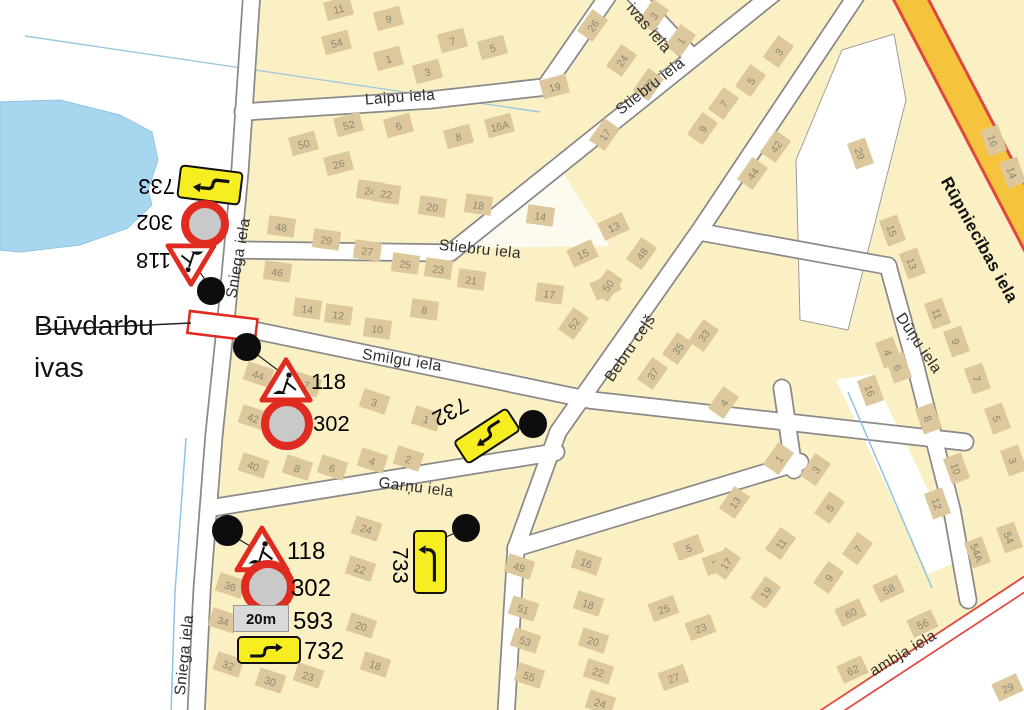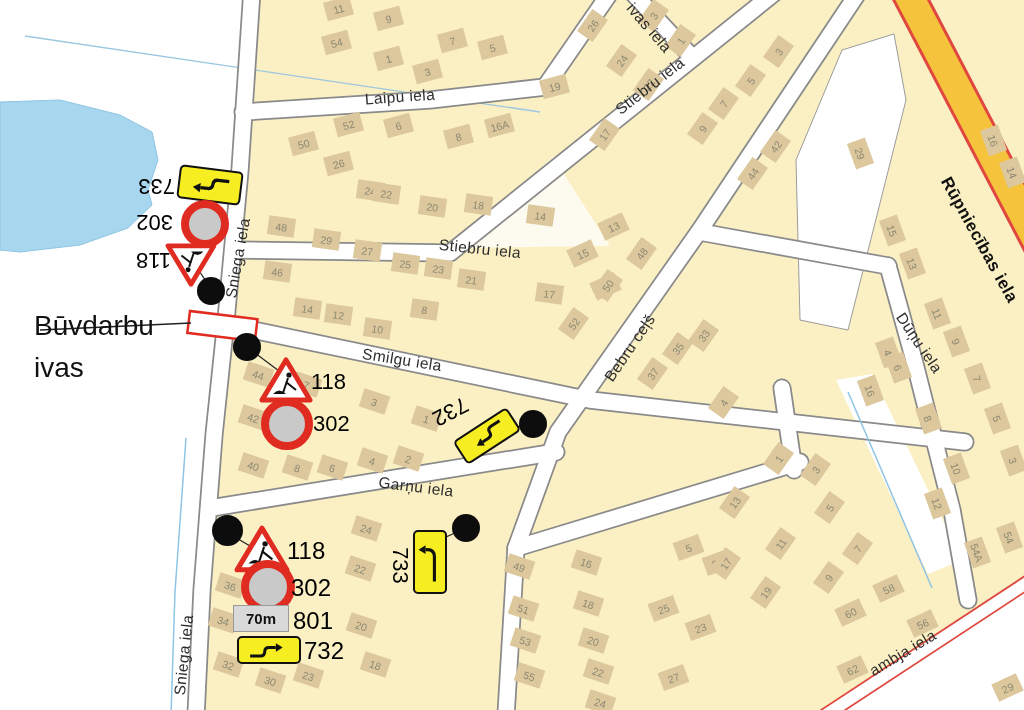--- a/index.html
+++ b/index.html
@@ -301,23 +301,23 @@
       <path d="M28,26 L38,34" stroke="#111" stroke-width="2" fill="none"></path>
       <path d="M15,38 q6,-7 13,0 z" fill="#111"></path>
     </svg>
   </div>
   <div class="sign-label big" style="left:287px;top:537px;">118</div>
 
   <div class="circ-sign" style="left:241px;top:560px;width:54px;height:54px;"></div>
   <div class="sign-label big" style="left:291px;top:574px;">302</div>
 
   <div class="plate-sign" style="left:233px;top:605px;width:56px;height:27px;">
-    <span>70m</span>
-  </div>
-  <div class="sign-label big" style="left:293px;top:607px;">801</div>
+    <span>20m</span>
+  </div>
+  <div class="sign-label big" style="left:293px;top:607px;">593</div>
 
   <div class="yellow-sign" style="left:237px;top:636px;width:64px;height:28px;">
     <svg width="60" height="24" viewBox="0 0 64 28">
       <path d="M10,21 H22 Q27,21 27,16 Q27,11 32,11 H40" stroke="#111" stroke-width="3.5" fill="none"></path>
       <polygon points="40,6 40,16 48,11" fill="#111"></polygon>
     </svg>
   </div>
   <div class="sign-label big" style="left:304px;top:637px;">732</div>
 
   <div class="yellow-sign" style="left:413px;top:530px;width:34px;height:64px;">

